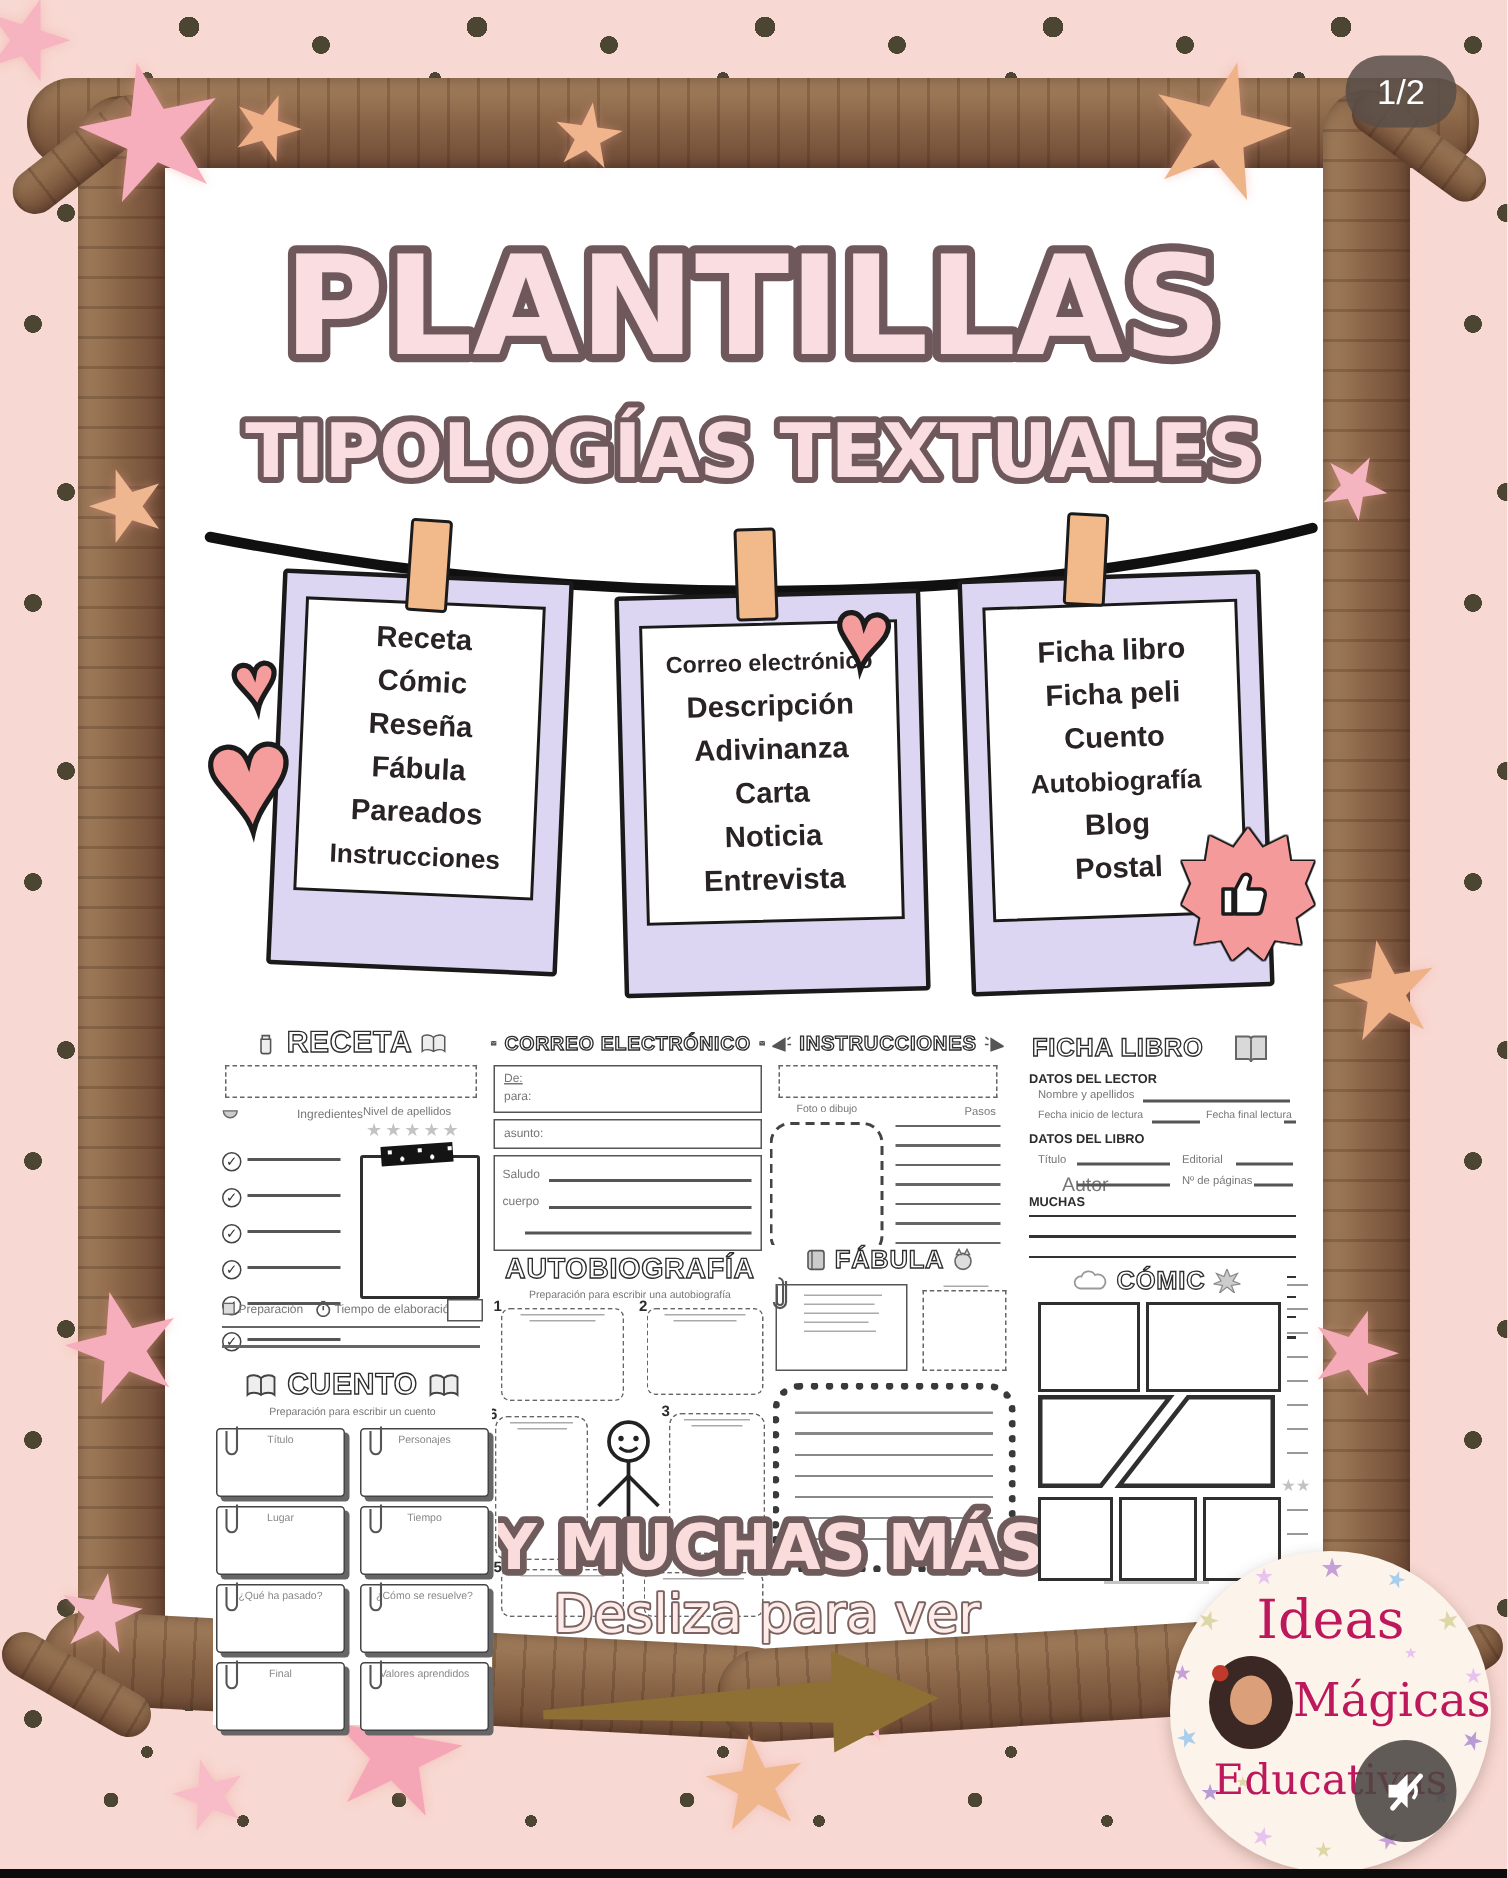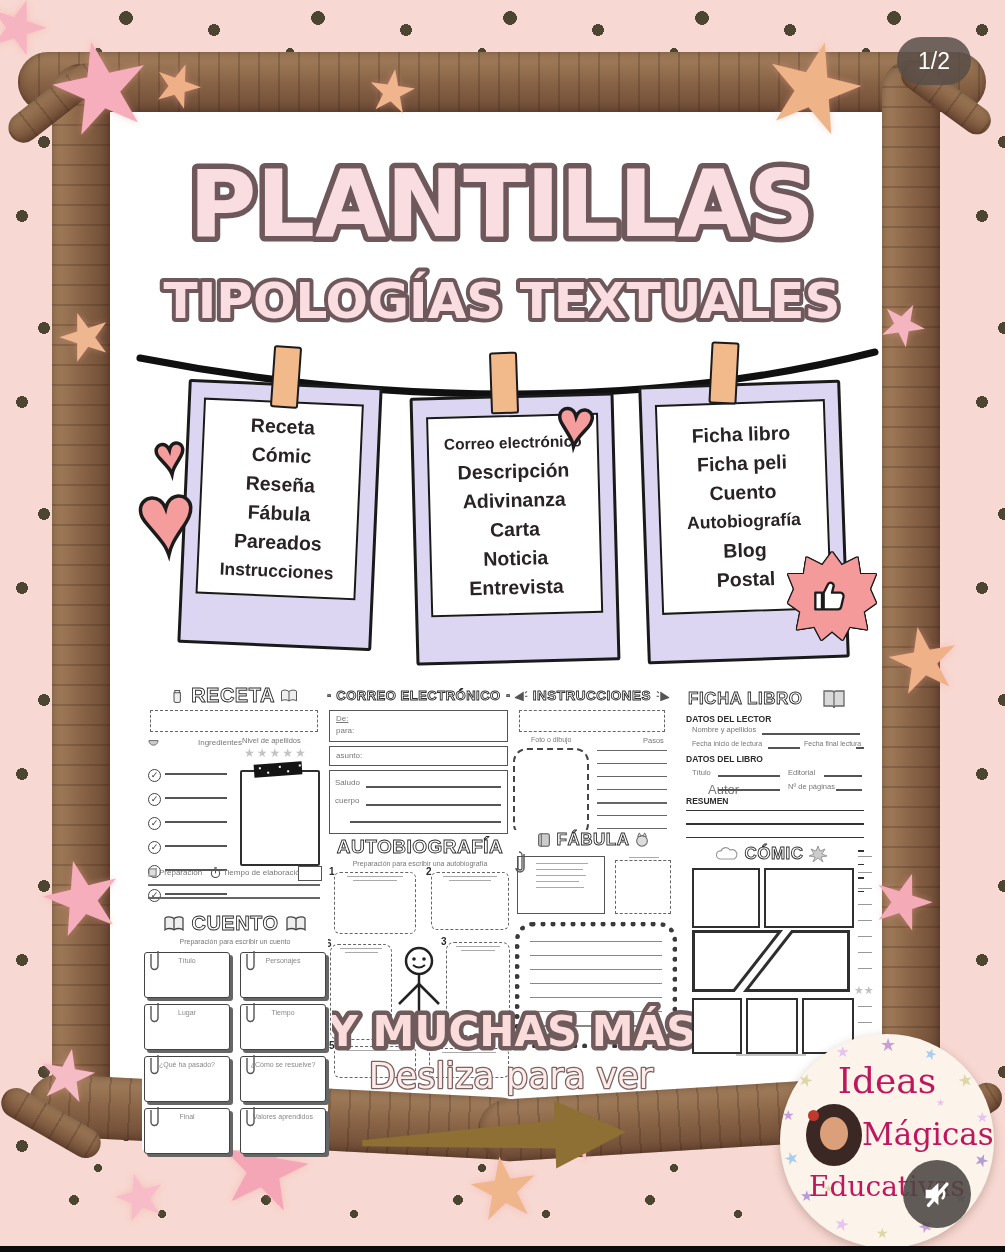--- a/index.html
+++ b/index.html
@@ -263,21 +263,21 @@
     <div class="ln" style="left:172px;top:59px;width:8px;"></div>
     <span class="tlb" style="left:2px;top:66px;">DATOS DEL LIBRO</span>
     <span class="tl" style="left:8px;top:80px;font-size:7.5px;">Título</span>
     <div class="ln" style="left:34px;top:87px;width:62px;"></div>
     <span class="tl" style="left:104px;top:80px;font-size:7.5px;">Editorial</span>
     <div class="ln" style="left:140px;top:87px;width:38px;"></div>
     <span class="tl" style="left:24px;top:94px;font-size:13px;">Autor</span>
     <div class="ln" style="left:34px;top:101px;width:62px;"></div>
     <span class="tl" style="left:104px;top:94px;font-size:7.5px;">Nº de páginas</span>
     <div class="ln" style="left:152px;top:101px;width:26px;"></div>
-    <span class="tlb" style="left:2px;top:108px;">RESUMEN</span>
+    <span class="tlb" style="left:2px;top:108px;">MUCHAS</span>
     <div class="lines" style="left:2px;top:122px;right:2px;height:94px;background-image:repeating-linear-gradient(to bottom,#333 0 1.5px,transparent 1.5px 13.5px);"></div>
   </div>
 
   <div class="sheet" style="left:329px;top:836px;width:182px;height:216px;">
     <div class="shead" style="top:0px;">
       <span class="bub" style="font-size:19px;">AUTOBIOGRAFÍA</span>
     </div>
     <span class="tl" style="left:0;right:0;top:24px;text-align:center;font-size:7px;">Preparación para escribir una autobiografía</span>
     <span class="tlb" style="left:0px;top:30px;font-size:10px;">1</span>
     <div class="dash" style="left:5px;top:36px;width:80px;height:60px;border-radius:6px;">

